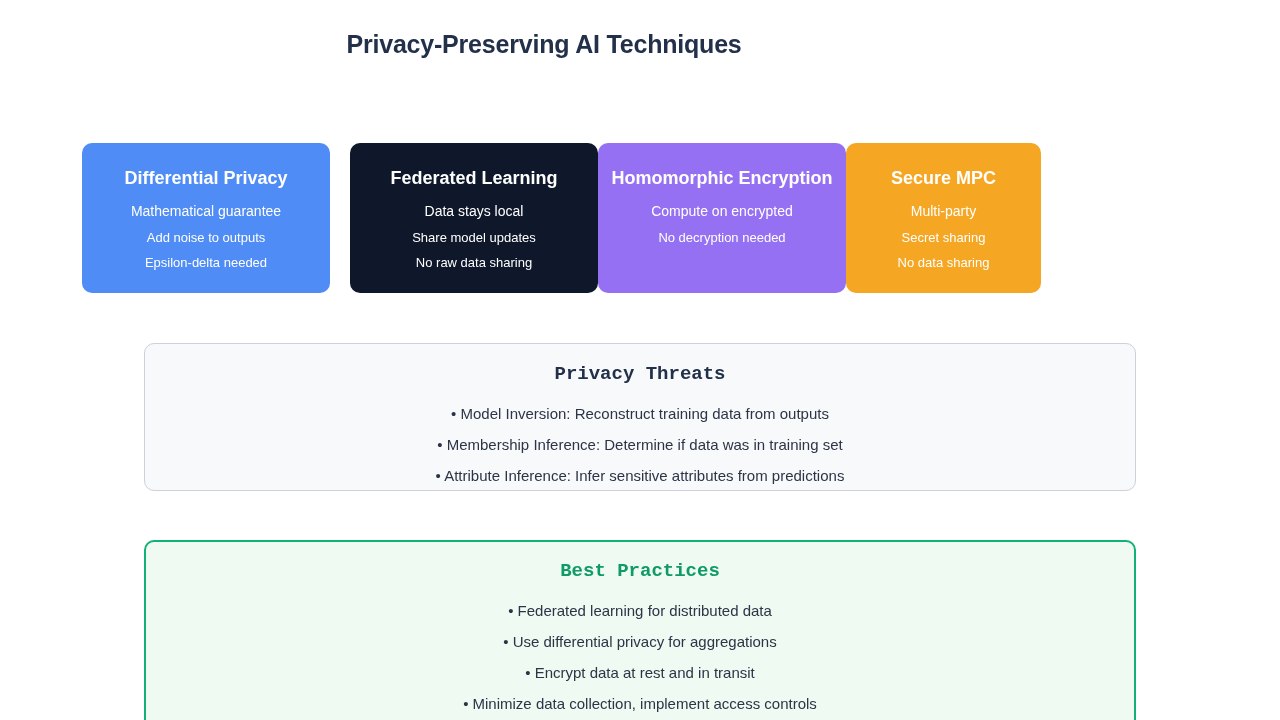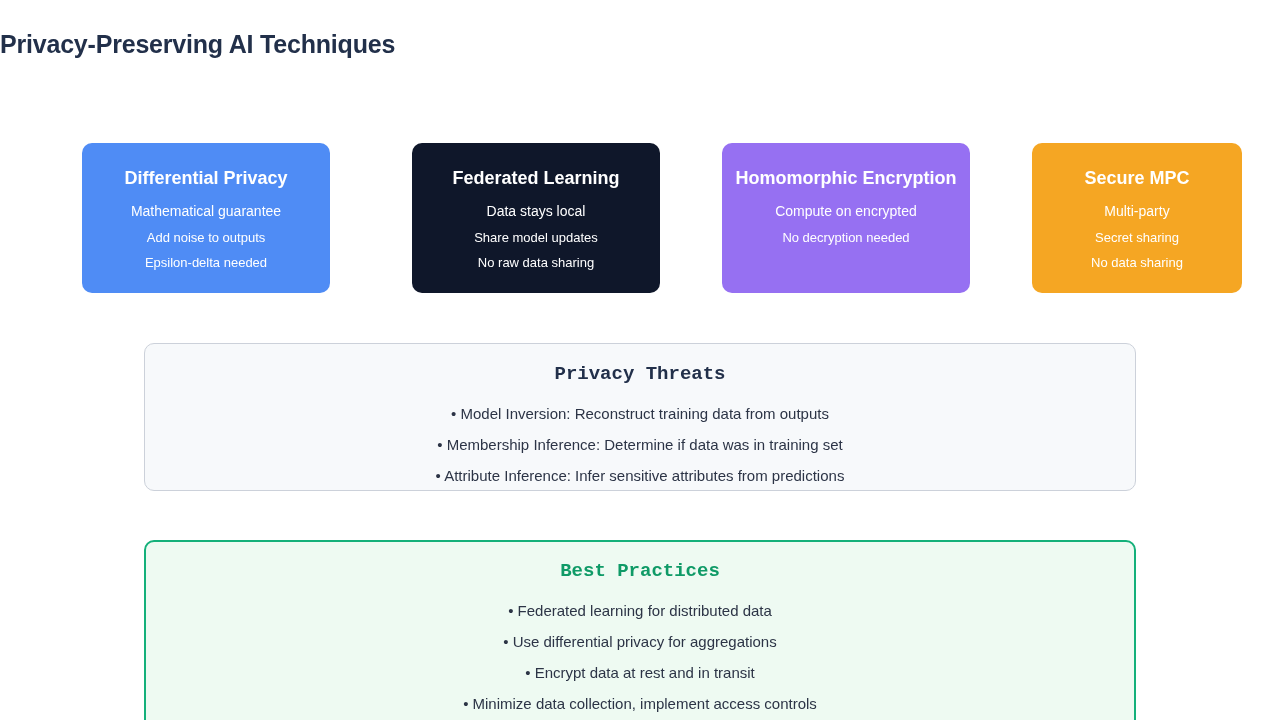--- a/index.html
+++ b/index.html
@@ -16,46 +16,46 @@
     height: 720px;
     background: #ffffff;
   }
 
   
   .page-title {
     position: absolute;
     left: 0;
     top: 30px;
     width: 1088px;
+    text-align: center;
     font-size: 25px;
     font-weight: bold;
     color: #22304a;
     letter-spacing: -0.2px;
   }
 
   
   .cards-row {
     position: absolute;
     left: 82px;
     top: 143px;
     width: 1116px;
     height: 150px;
     display: flex;
-    gap: 62px;
   }
   .tech-card {
     flex: 0 0 auto;
     border-radius: 10px;
     padding-top: 23px;
     text-align: center;
     color: #ffffff;
     overflow: hidden;
   }
   .tech-card.w-wide { width: 248px; }
-  .tech-card.w-narrow { width: 210px; }
+  .tech-card.w-narrow { width: 195px; }
   .tech-card-title {
     font-size: 18px;
     font-weight: bold;
     line-height: 25px;
     color: #ffffff;
     padding: 0 8px;
   }
   .tech-card-points {
     margin-top: 8px;
   }

